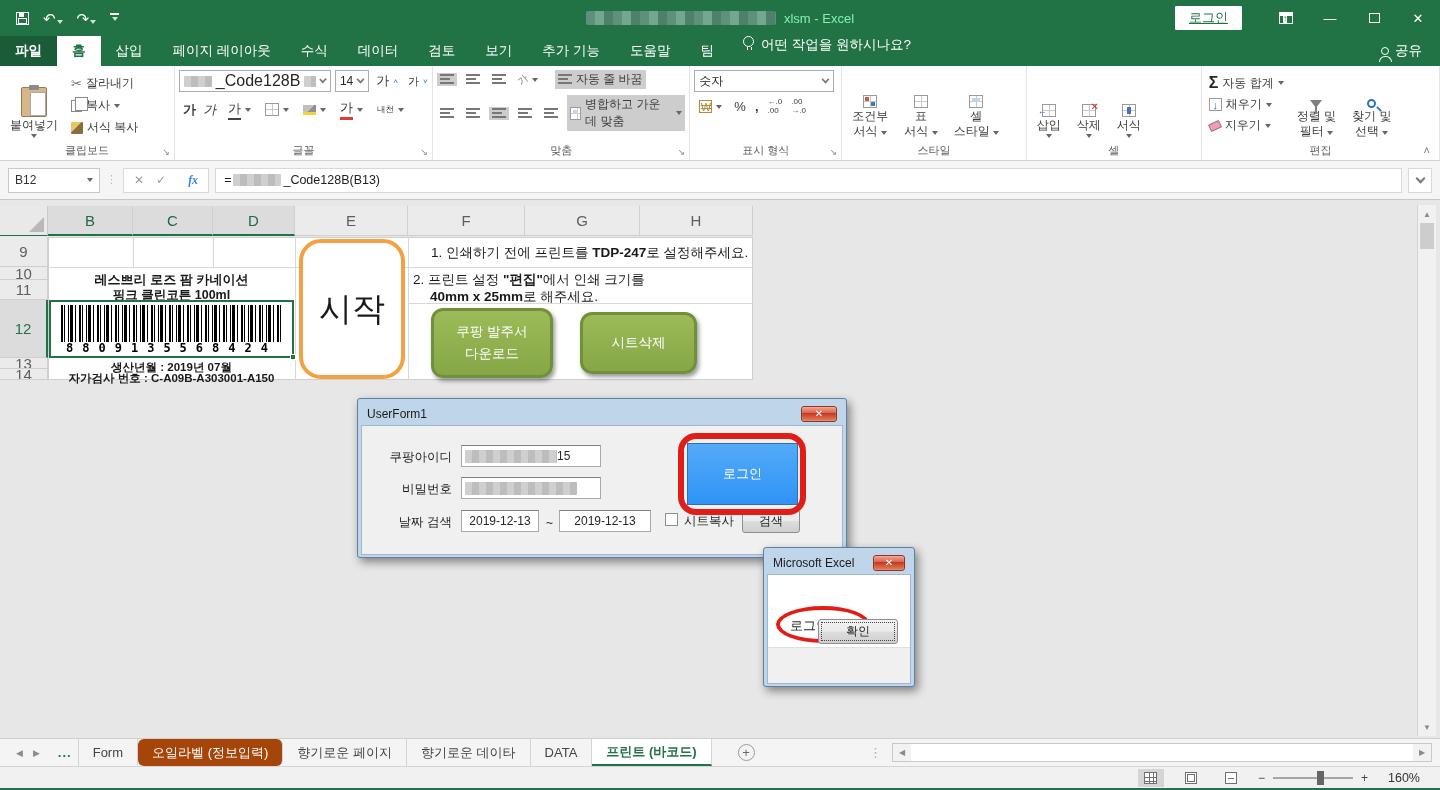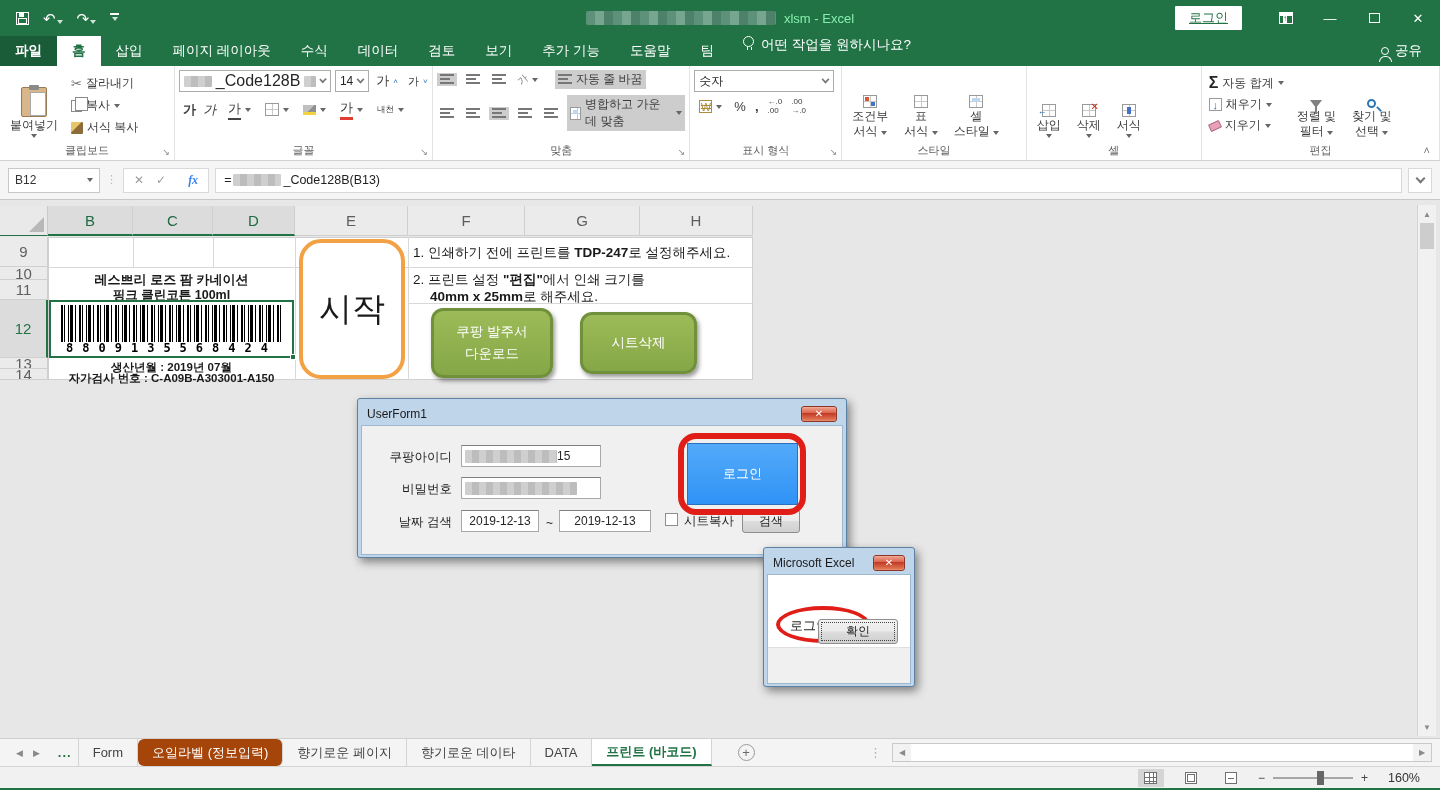--- a/index.html
+++ b/index.html
@@ -491,21 +491,21 @@
       <div class="barcode"></div>
       <div class="bdigits">8809135568424</div>
       <div class="selhandle"></div>
     </div>
 
     <div class="product" style="left:48px;top:160px;width:247px;font-size:11.5px">생산년월  :  2019년  07월</div>
     <div class="product" style="left:48px;top:170.5px;width:247px;font-size:11.5px">자가검사 번호 : C-A09B-A303001-A150</div>
 
     <div class="startbtn">시작</div>
 
-    <div class="inst" style="left:413px;top:44px">
+    <div class="inst" style="left:431px;top:44px">
       <span>1. 인쇄하기 전에 프린트를 </span><span class="b">TDP-247</span><span>로 설정해주세요.</span>
     </div>
     <div class="inst" style="left:413px;top:71px">
       <span>2. 프린트 설정 </span><span class="b">"편집"</span><span>에서 인쇄 크기를</span>
     </div>
     <div class="inst" style="left:430px;top:88px">
       <span class="b">40mm x 25mm</span><span>로 해주세요.</span>
     </div>
 
     <div class="greenbtn" style="left:431px;top:108px;width:122px;height:70px">

